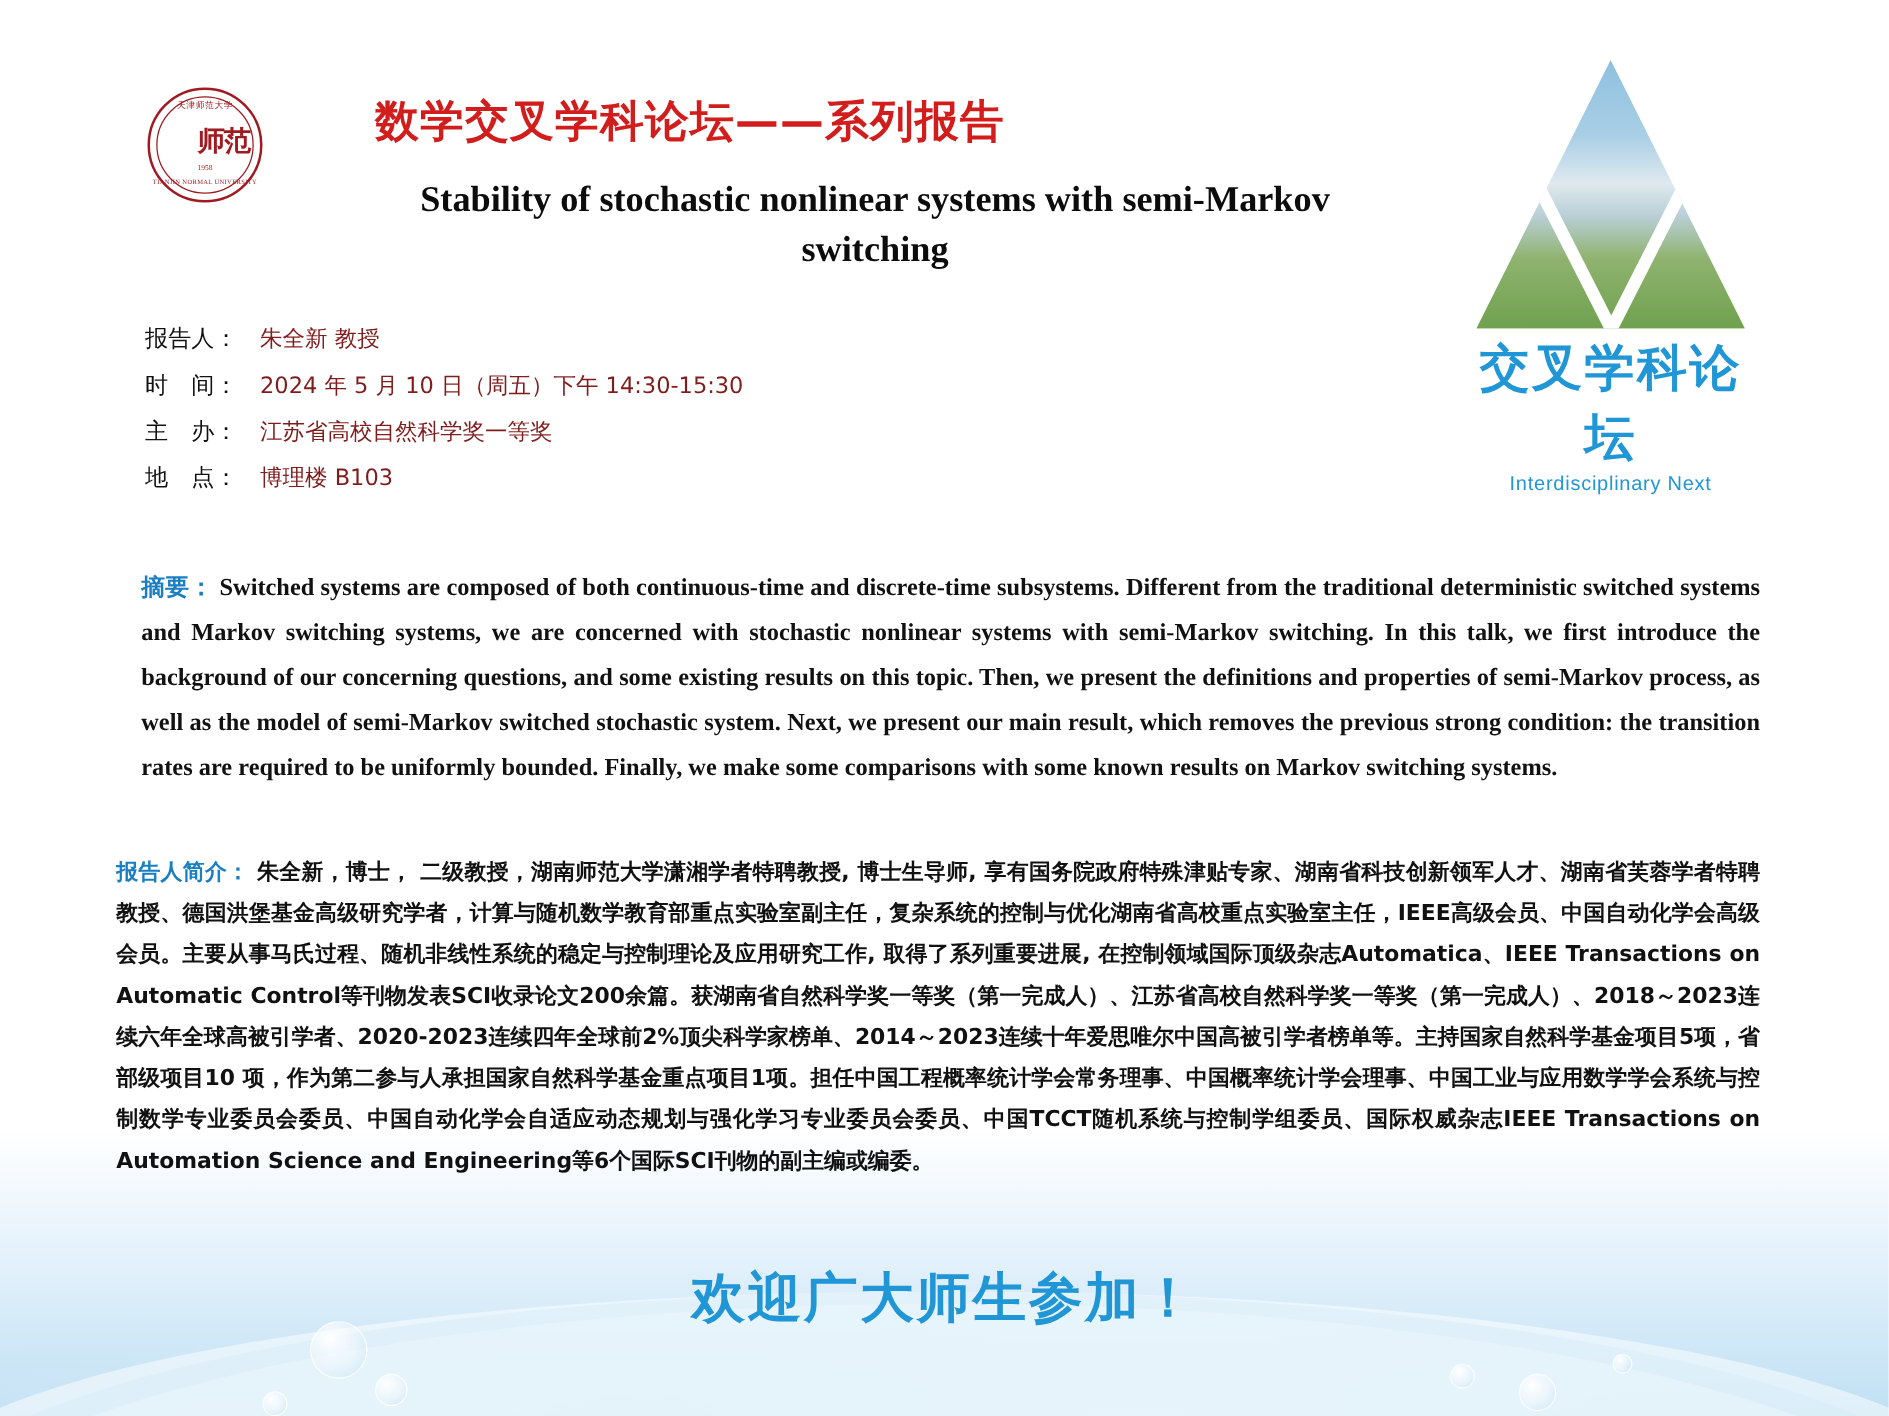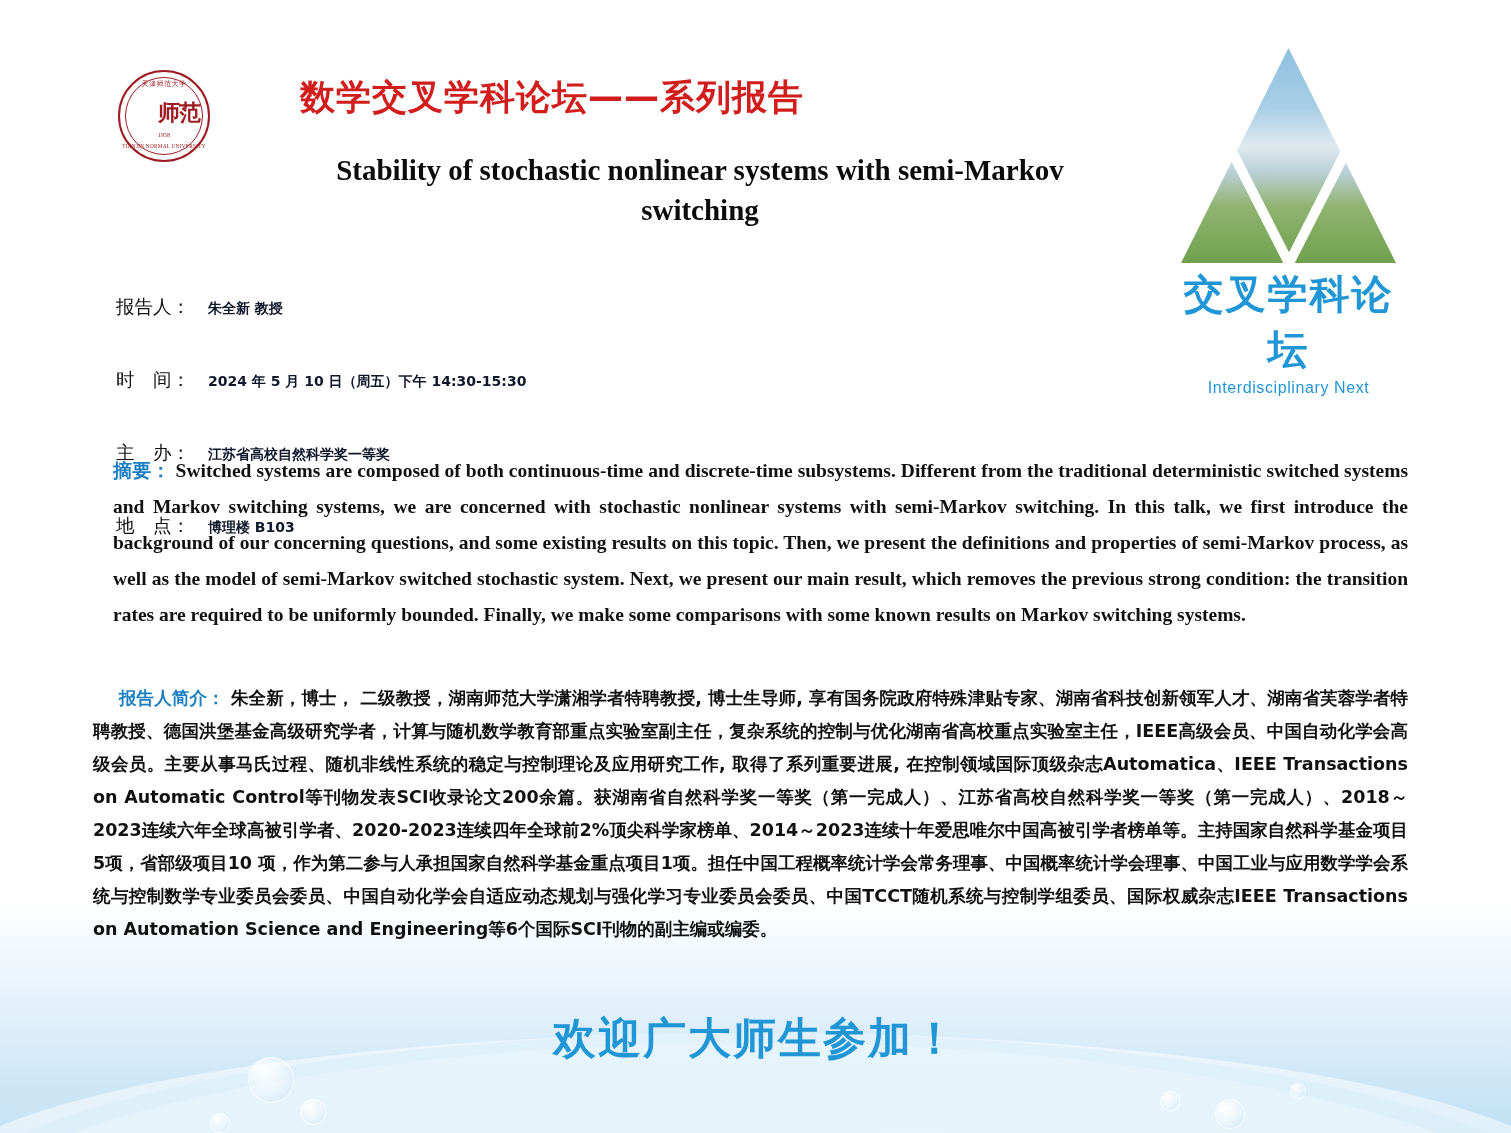--- a/index.html
+++ b/index.html
@@ -80,21 +80,21 @@
   .title-cn {
     position: absolute; left: 300px; top: 74px; width: 800px;
     text-align: left;
     color: #d21d1d;
     font-family: "DejaVu Sans", sans-serif;
     font-weight: bold;
     font-size: 35px;
     letter-spacing: 1px;
   }
   .title-en {
-    position: absolute; left: 330px; top: 150px; width: 740px;
+    position: absolute; left: 330px; top: 140px; width: 740px;
     text-align: center;
     color: #0c0c0c;
     font-family: "Liberation Serif", serif;
     font-weight: bold;
     font-size: 29px;
     line-height: 40px;
   }
 
   
   .forum-logo { position: absolute; right: 100px; top: 48px; width: 245px; }
@@ -143,25 +143,25 @@
     position: absolute; left: 116px; top: 258px;
     font-family: "Liberation Serif", serif;
     font-size: 20.5px;
     color: #111;
     font-weight: bold;
   }
   .info-row { display: flex; align-items: baseline; margin-bottom: 12px; }
   .info-label {
     width: 92px; letter-spacing: 0px;
     font-family: "DejaVu Sans", sans-serif;
-    font-size: 18.5px; font-weight: normal; color: #111; margin-top: 36px;
+    font-size: 18.5px; font-weight: normal; color: #111;
   }
   .info-value {
     font-family: "DejaVu Sans", sans-serif;
-    font-size: 14px; font-weight: bold; color: #0f172a;
+    font-size: 18px; font-weight: normal; color: #7f1d1d;
   }
 
   
   .abstract {
     position: absolute; left: 113px; top: 452px; width: 1295px;
     font-family: "Liberation Serif", serif;
     font-size: 19.5px;
     line-height: 36px;
     text-align: justify;
     font-weight: bold;
@@ -172,21 +172,21 @@
   
   .bio {
     position: absolute; left: 93px; top: 682px; width: 1315px;
     font-family: "DejaVu Sans", sans-serif;
     font-size: 17.5px;
     line-height: 33px;
     text-align: justify;
     color: #111;
     font-weight: bold;
   }
-  .bio-label { color: #1a7fc1; font-weight: bold; margin-left: 26px; }
+  .bio-label { color: #1a7fc1; font-weight: bold; }
 
   
   .welcome {
     position: absolute; left: 0; right: 0; top: 1010px;
     text-align: center;
     color: #2196d6;
     font-family: "DejaVu Sans", sans-serif;
     font-weight: bold;
     font-size: 43px;
     letter-spacing: 2px;

